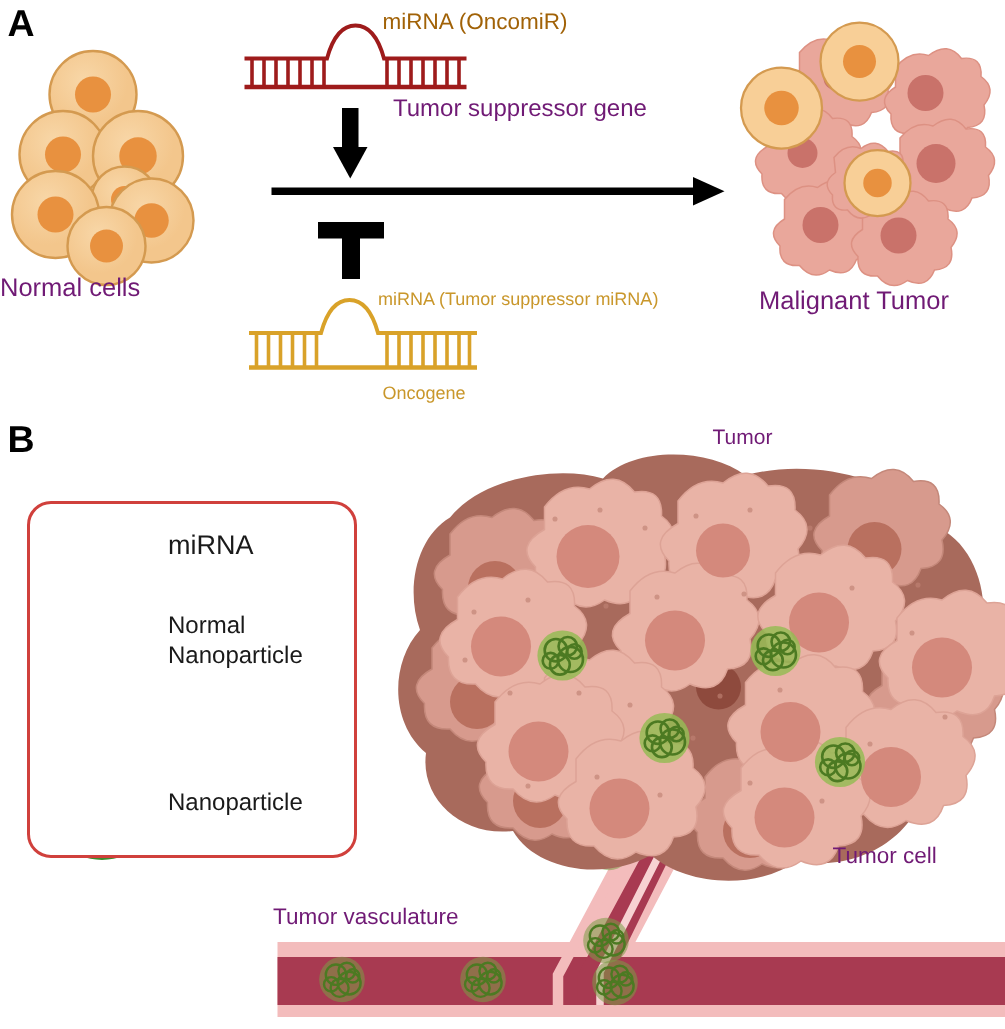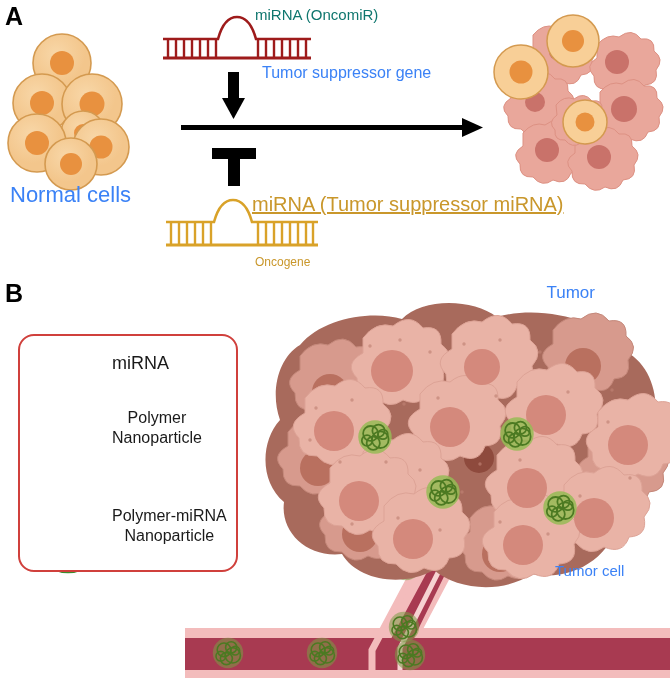--- a/index.html
+++ b/index.html
@@ -28,58 +28,57 @@
     color: #000;
     line-height: 1;
   }
   #panel-a-letter { left: 5px;  top: 4px; }
   #panel-b-letter { left: 5px;  top: 281px; }
 
   .lbl {
     position: absolute;
     font-family: "Liberation Sans", sans-serif;
     font-size: 16px;
-    color: #3b82f6;
+    color: #701a75;
     white-space: nowrap;
     line-height: 1.15;
   }
-  .lbl.red   { color: #0f766e; }
+  .lbl.red   { color: #a16207; }
   .lbl.gold  { color: #c9972b; }
 
-  #lbl-normal-cells      { left: 10px;  top: 182px; font-size: 22px; }
+  #lbl-normal-cells      { left: 0;  top: 182px; font-size: 17px; }
   #lbl-mirna-oncomir     { left: 255px; top: 6px;   font-size: 15px; }
   #lbl-tumor-suppressor  { left: 262px; top: 64px;  font-size: 16px; }
   #lbl-tumorigenesis     { left: 348px; top: 100px; font-size: 17px; }
-  #lbl-mirna-tumorsupp   { left: 252px; top: 193px; font-size: 20px; text-decoration: underline; }
+  #lbl-mirna-tumorsupp   { left: 252px; top: 193px; font-size: 12px; }
   #lbl-oncogene          { left: 255px; top: 256px; font-size: 12px; }
   #lbl-malignant-tumor   { left: 506px; top: 191px; font-size: 17px; }
 
   #lbl-tme {
-    left: 395px; top: 283px; width: 200px; text-align: right;
-    font-size: 17px; white-space: normal;
+    left: 395px; top: 283px; width: 200px; text-align: center;
+    font-size: 14px; white-space: normal;
   }
   #lbl-tumor-cell        { left: 555px; top: 562px; font-size: 15px; }
   #lbl-tumor-vasculature { left: 182px; top: 603px; font-size: 15px; }
 
   .lgbox {
     position: absolute;
     left: 18px; top: 334px;
     width: 220px; height: 238px;
     border: 2px solid #d0403c;
     border-radius: 16px;
     background: #fff;
     box-sizing: border-box;
   }
   .lg-text {
     position: absolute;
     font-family: "Liberation Sans", sans-serif;
     font-size: 16px;
     color: #1a1a1a;
     line-height: 1.25;
-    text-align: center;
   }
   #lg-t-mirna  { left: 112px; top: 352px; font-size: 18px; }
   #lg-t-poly   { left: 112px; top: 408px; }
   #lg-t-polymi { left: 112px; top: 506px; }
 
   svg { display: block; }
   .svg-abs { position: absolute; left: 0; top: 0; pointer-events: none; }
 </style>
 </head>
 <body>
@@ -529,35 +528,37 @@
 
   <div class="lbl red" id="lbl-mirna-oncomir">miRNA (OncomiR)</div>
 
   <div class="lbl" id="lbl-tumor-suppressor">Tumor suppressor gene</div>
 
 
   <div class="lbl gold" id="lbl-mirna-tumorsupp">miRNA (Tumor suppressor miRNA)</div>
 
   <div class="lbl gold" id="lbl-oncogene">Oncogene</div>
 
+  <div class="lbl" id="lbl-malignant-tumor">Malignant Tumor</div>
 
   <div class="lbl" id="lbl-tme">
     <span>Tumor</span><br>
   </div>
 
   <div class="lbl" id="lbl-tumor-cell">Tumor cell</div>
 
+  <div class="lbl" id="lbl-tumor-vasculature">Tumor vasculature</div>
 
   <div class="lgbox"></div>
 
   <div class="lg-text" id="lg-t-mirna">miRNA</div>
 
   <div class="lg-text" id="lg-t-poly">
-    <span>Polymer</span><br>
+    <span>Normal</span><br>
     <span>Nanoparticle</span>
   </div>
 
   <div class="lg-text" id="lg-t-polymi">
-    <span>Polymer-miRNA</span><br>
+    <br>
     <span>Nanoparticle</span>
   </div>
 
 </div>
 
 </body></html>

